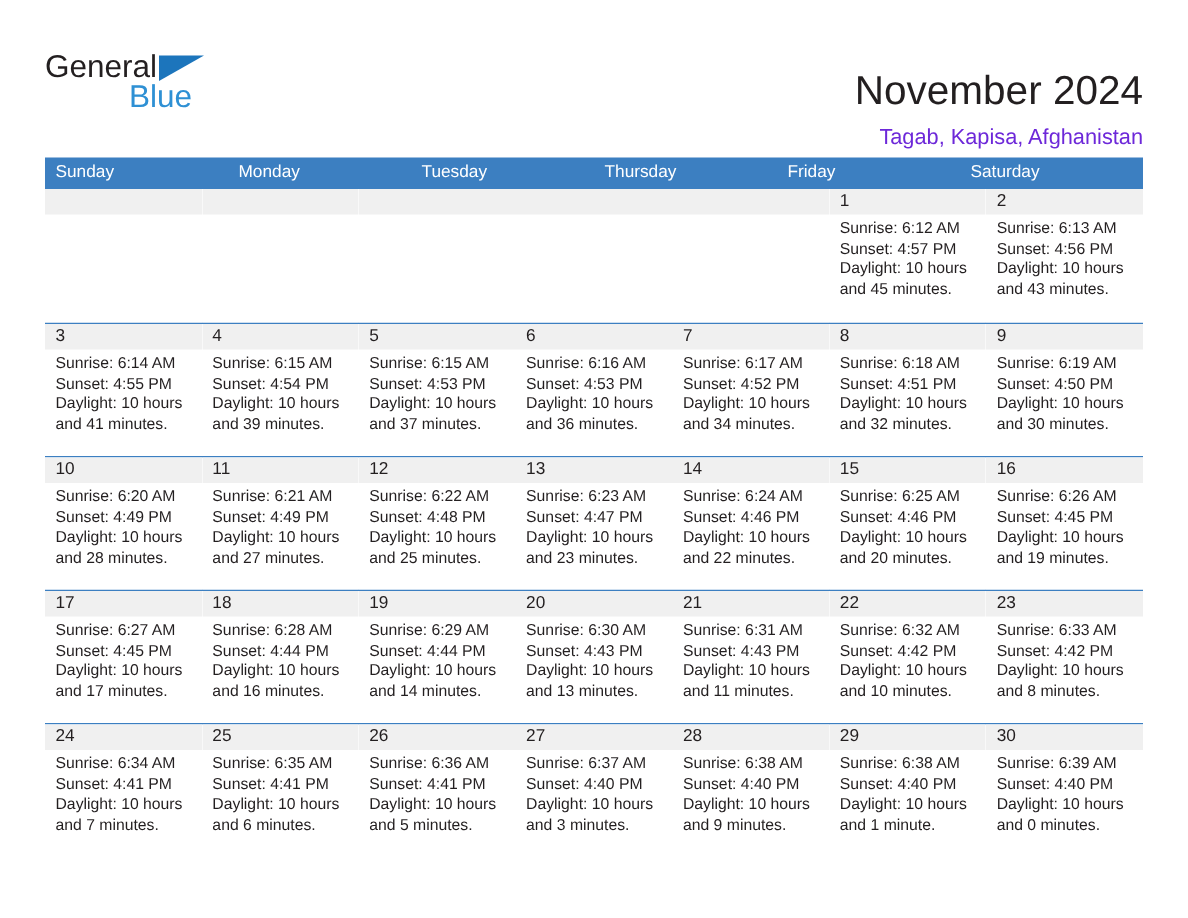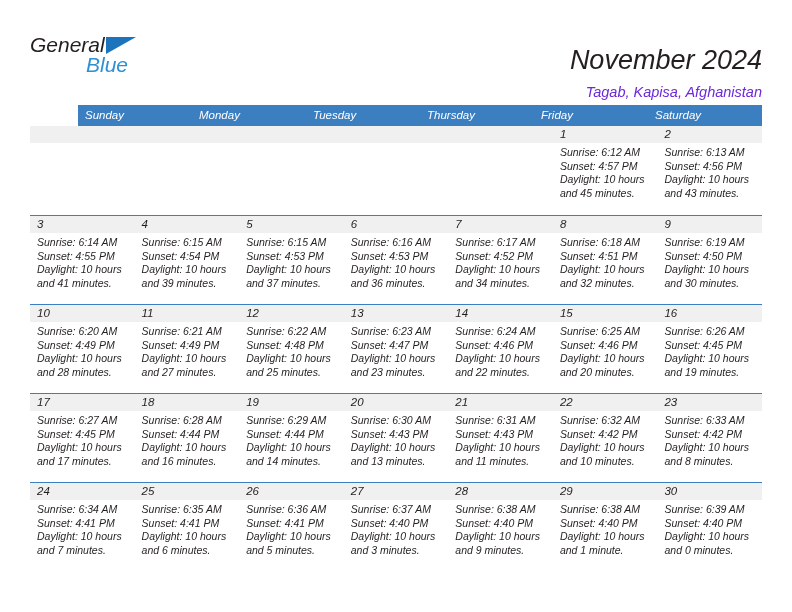--- a/index.html
+++ b/index.html
@@ -12,21 +12,20 @@
     background: #ffffff;
     font-family: "Liberation Sans", sans-serif;
     color: #231f20;
     overflow: hidden;
   }
   .page {
     position: relative;
     width: 792px;
     height: 612px;
     box-sizing: border-box;
-    font-style: italic;
   }
 
   
   .header {
     position: absolute;
     left: 30px;
     top: 28px;
     right: 30px;
     height: 72px;
   }
@@ -90,21 +89,20 @@
   .calendar {
     position: absolute;
     left: 30px;
     top: 105px;
     width: 732px;
   }
   .weekdays {
     display: flex;
     background: #3c7fc1;
     height: 21px;
-    margin-left: 48px;
   }
   .weekday {
     flex: 1 1 0;
     color: #ffffff;
     font-size: 11.5px;
     line-height: 21px;
     padding-left: 7px;
     box-sizing: border-box;
     white-space: nowrap;
     overflow: hidden;

